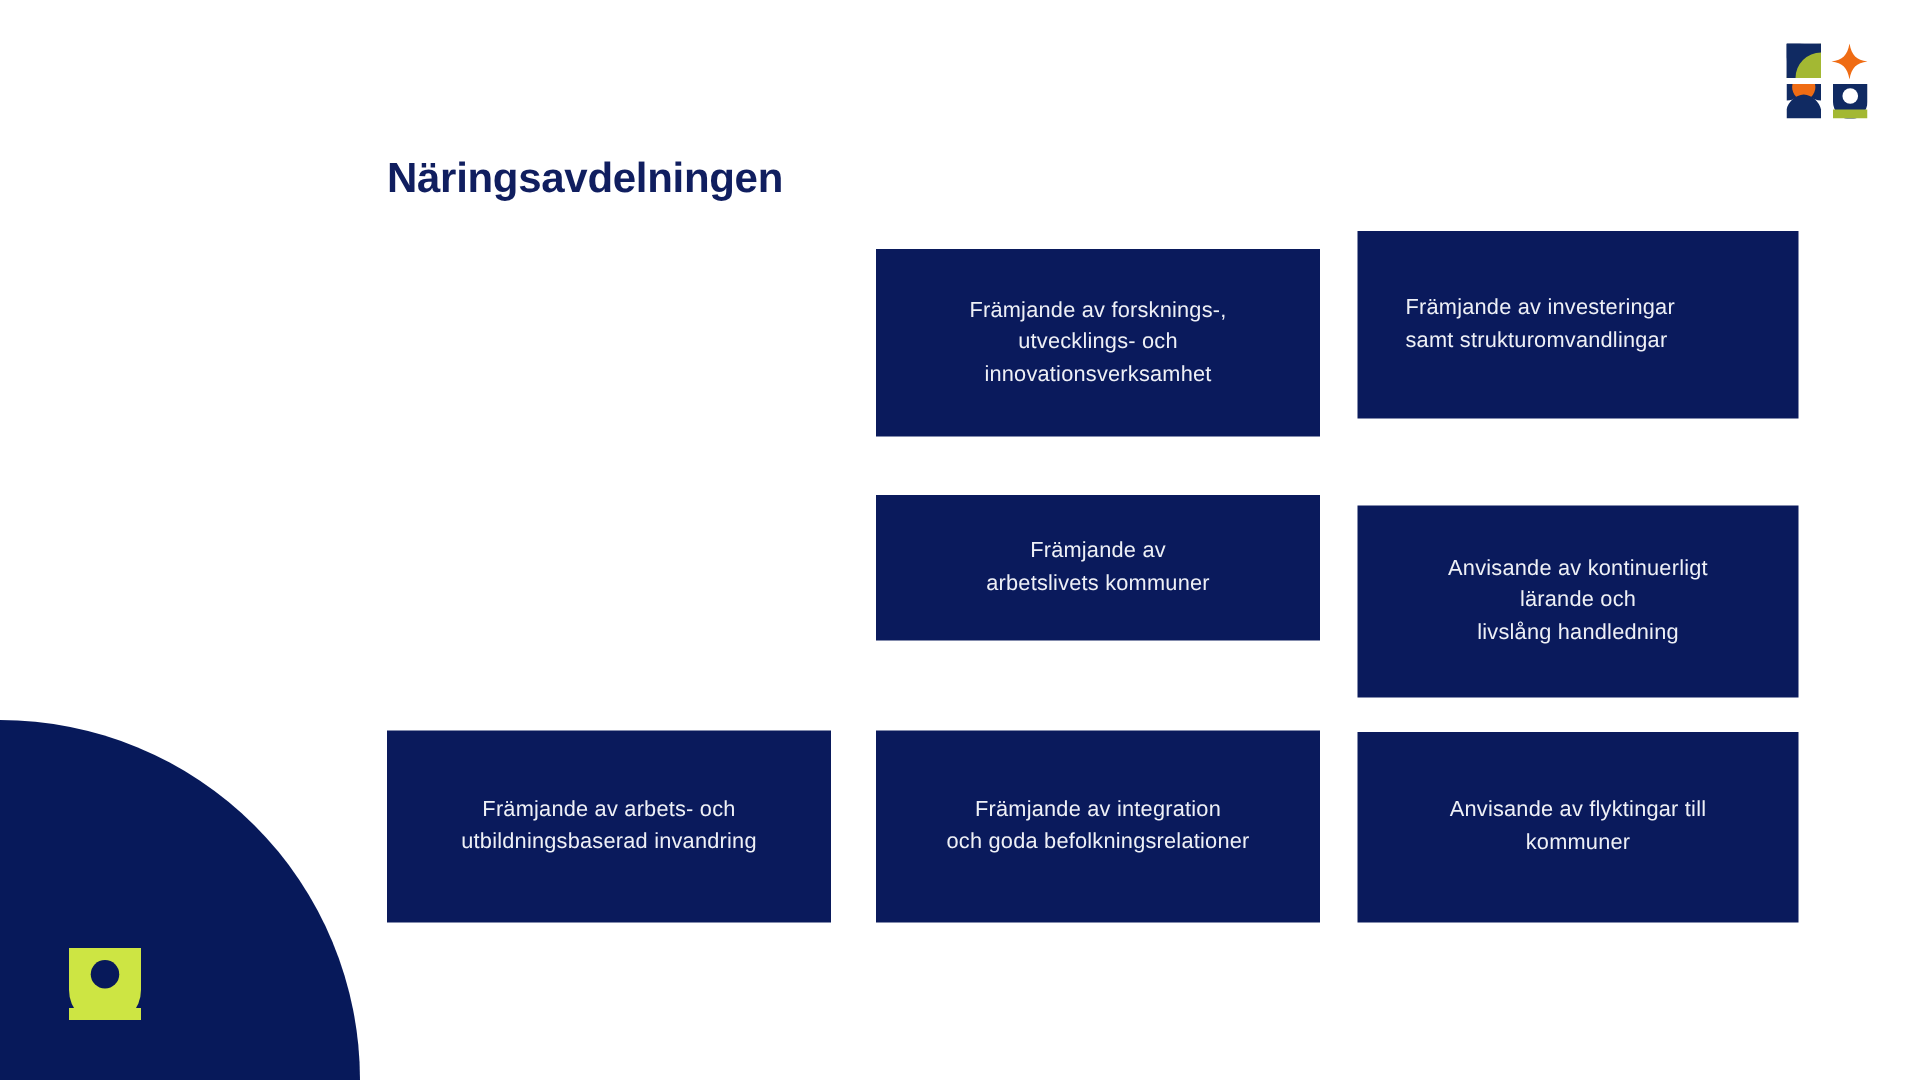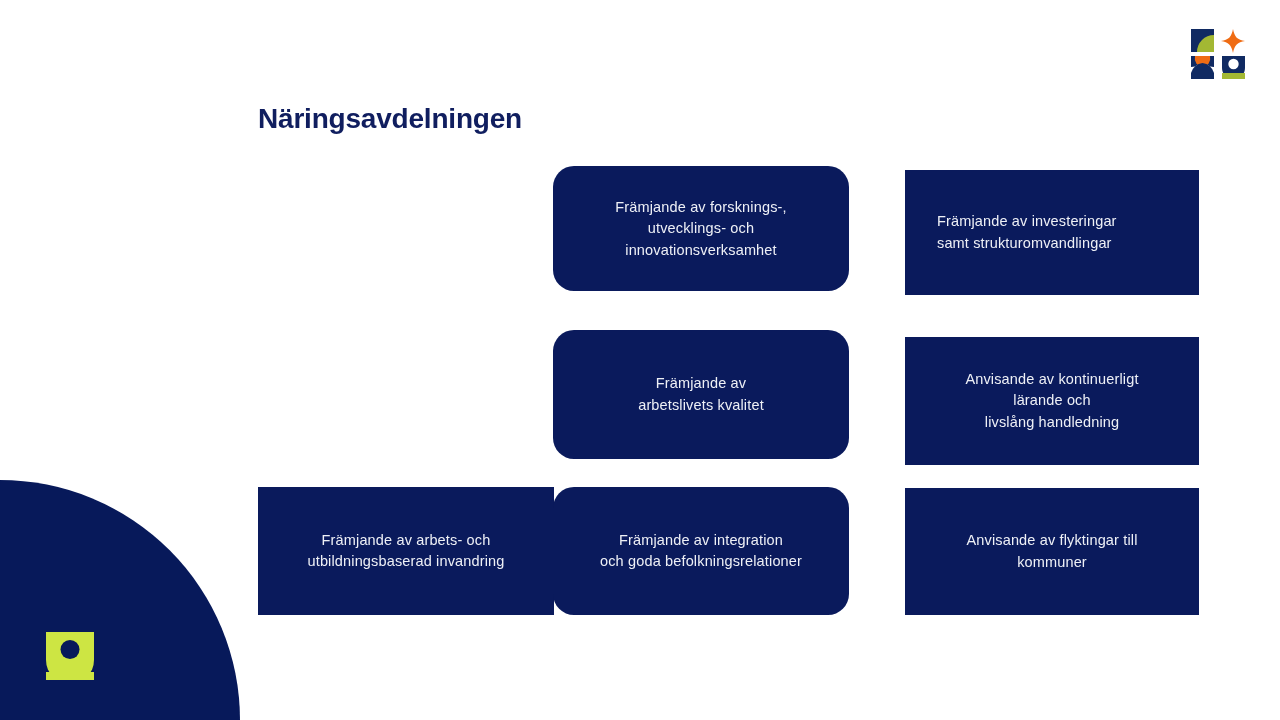--- a/index.html
+++ b/index.html
@@ -59,30 +59,30 @@
     font-size:14.5px;
     line-height:1.48;
     letter-spacing:0.15px;
   }
   .card .txt { width:100%; padding:0 12px; }
   .card.c-center .txt { text-align:center; }
   .card.c-left   .txt { text-align:left; padding-left:32px; }
 
   
   .col1 { left:258px; width:296px; }
-  .col2 { left:553px; width:296px;border-radius:21px; }
+  .col2 { left:584px; width:296px; }
   .col3 { left:905px; width:294px; }
 
   
   .r1c1 { top:165px;  height:127px; }
   .r1c2 { top:166px;  height:125px; }
-  .r1c3 { top:170px;  height:125px; }
+  .r1c3 { top:154px;  height:125px; }
 
   .r2c1 { top:329px;  height:128px; }
-  .r2c2 { top:330px;  height:129px; }
+  .r2c2 { top:330px;  height:97px; }
   .r2c3 { top:337px;  height:128px; }
 
   .r3c1 { top:487px;  height:128px; }
   .r3c2 { top:487px;  height:128px; }
   .r3c3 { top:488px;  height:127px; }
 
   
   .push-up   { align-items:flex-start; }
   .push-up .txt { margin-top:31px; }
 </style>
@@ -146,21 +146,21 @@
     <div class="txt">
       <span>Främjande av investeringar</span><br>
       <span>samt strukturomvandlingar</span>
     </div>
   </div>
 
 
   <div class="card col2 r2c2 c-center">
     <div class="txt">
       <span>Främjande av</span><br>
-      <span>arbetslivets kvalitet</span>
+      <span>arbetslivets kommuner</span>
     </div>
   </div>
 
   <div class="card col3 r2c3 c-center">
     <div class="txt">
       <span>Anvisande av kontinuerligt</span><br>
       <span>lärande och</span><br>
       <span>livslång handledning</span>
     </div>
   </div>

